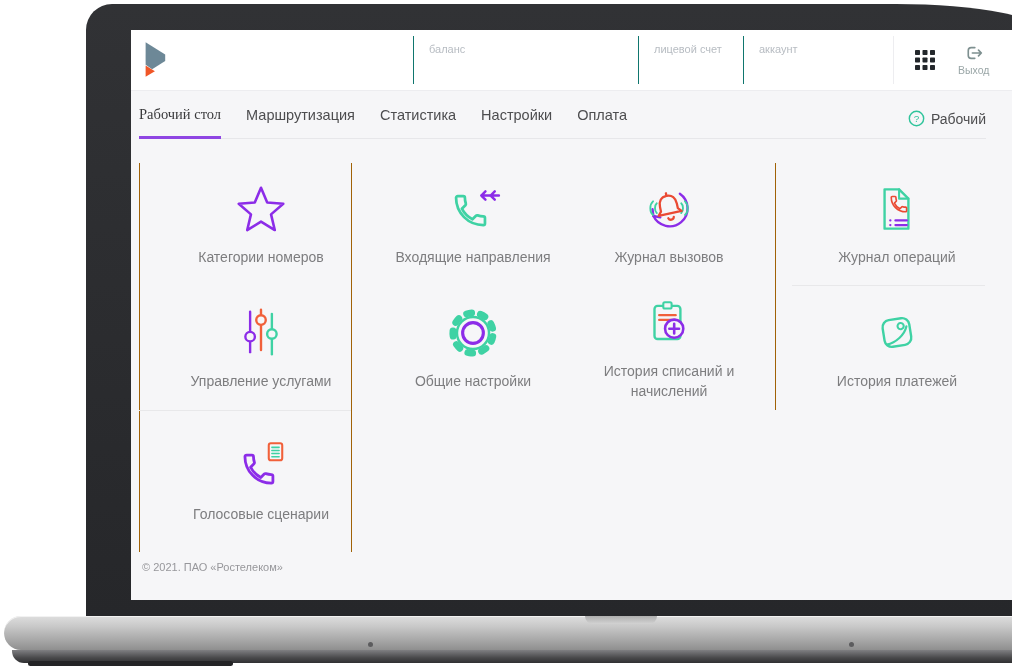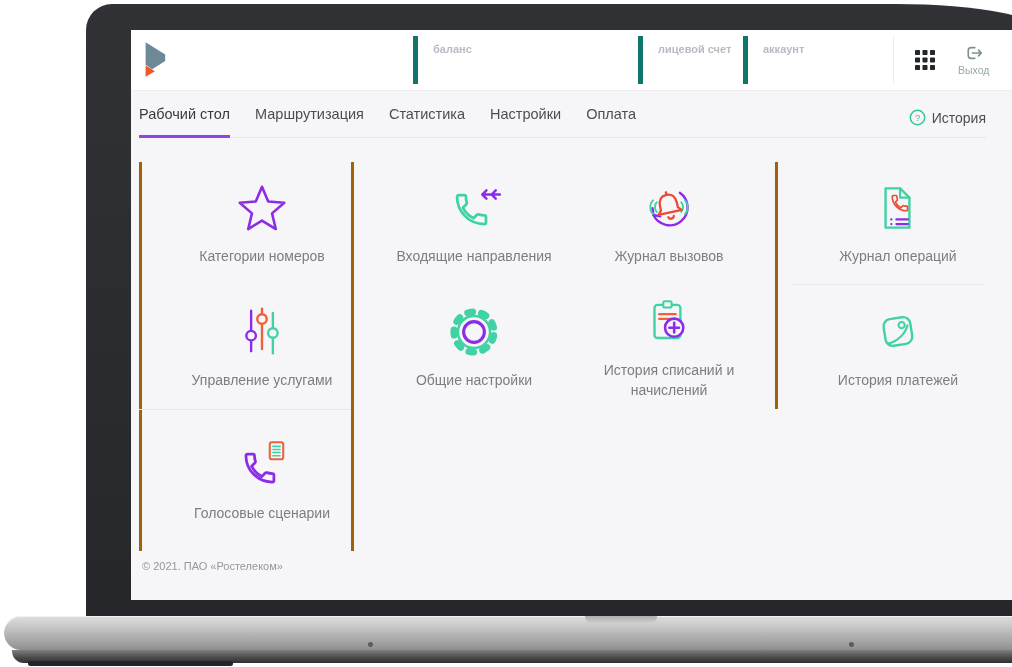--- a/index.html
+++ b/index.html
@@ -22,43 +22,43 @@
   .foot-shadow{position:absolute;left:28px;top:661px;width:205px;height:5px;
         background:#242426;border-radius:3px;}
   
   .screen{position:absolute;left:131px;top:30px;width:881px;height:570px;
           background:#fff;overflow:hidden;}
   .app-header{position:relative;height:60px;background:#fff;border-bottom:1px solid #ededf0;
               display:flex;align-items:center;}
   .logo{margin-left:9px;flex:0 0 auto;}
   .app-title{margin-left:11px;font-size:25px;color:#2d2d2f;letter-spacing:.5px;white-space:nowrap;}
   .hfields{position:absolute;left:282px;top:6px;height:48px;display:flex;}
-  .hfield{border-left:5px solid #0f766e;padding:3px 0 0 15px;box-sizing:border-box;font-weight:bold;}
+  .hfield{border-left:1px solid #0f766e;padding:3px 0 0 15px;box-sizing:border-box;}
   .hfield0{width:225px}.hfield1{width:105px}.hfield2{width:150px}
   .hfield-label{font-size:11px;color:#b7bcc2;}
   .hactions{position:absolute;left:762px;top:6px;height:48px;width:119px;
             border-left:1px solid #ededf0;display:flex;align-items:center;gap:22px;
             padding-left:21px;box-sizing:border-box;}
   .apps-btn{cursor:pointer;display:block;}
   .logout{display:flex;flex-direction:column;align-items:center;gap:2px;cursor:pointer;}
   .logout span{font-size:10.5px;color:#9aa6a7;}
   
   .content{position:relative;height:509px;background:var(--c-bg,#f6f6f8);
            padding:0 26px 0 8px;box-sizing:content-box;}
   .tabs-row{display:flex;align-items:flex-end;border-bottom:1px solid #e7e7ea;padding-top:15px;}
   .tabs{display:flex;}
   .tab{appearance:none;background:none;border:none;font-family:inherit;font-size:14.5px;
        color:#4d4d4f;padding:0 0 13px 0;margin-right:25px;cursor:pointer;border-bottom:3px solid transparent;margin-bottom:-1px;}
-  .tab.active{color:#3a3a3c;border-bottom-color:var(--c-accent,#8f46e3);}
+  .tab.active{color:#3a3a3c;border-bottom-color:var(--c-accent,#8f46e3);font-family:Liberation Serif, serif;}
   .help{margin-left:auto;display:flex;align-items:center;gap:6px;padding-bottom:11px;cursor:pointer;}
   .help span{font-size:14px;color:#4d4d4f;}
   .grid{position:relative;margin-top:24px;width:848px;display:grid;
         grid-template-columns:repeat(4,212px);grid-template-rows:122px 125px 142px;}
   .cell{display:flex;flex-direction:column;align-items:center;justify-content:center;cursor:pointer;}
-  .cell.bl{border-left:3px solid #a16207;padding-left:31px;}
+  .cell.bl{border-left:1px solid #a16207;padding-left:31px;}
   .tile-label{margin-top:10px;font-size:14px;color:#7d7d7f;text-align:center;
               max-width:190px;line-height:1.4;}
   .hseg{position:absolute;height:1px;background:#e8e8ea;}
   .hseg1{top:122px;left:653px;width:193px;}
   .hseg2{top:247px;left:0;width:212px;}
   .footer{margin:9px 0 8px 3px;font-size:11px;color:#97979b;}
   
   .ticon{width:58px;height:58px;flex:0 0 auto;}
   .ticon path,.ticon circle,.ticon rect,.ticon polygon,.ticon ellipse
         {fill:none;stroke-linecap:round;stroke-linejoin:round;}
@@ -116,21 +116,21 @@
             <button type="button" class="tab">Маршрутизация</button>
             <button type="button" class="tab">Статистика</button>
             <button type="button" class="tab">Настройки</button>
             <button type="button" class="tab">Оплата</button>
           </nav>
         <div class="help">
           <svg width="17" height="17" viewBox="0 0 18 18">
             <circle cx="9" cy="9" r="7.6" stroke="#2fc49b" stroke-width="1.5" fill="none"></circle>
             <text x="9" y="12.7" text-anchor="middle" font-size="10.5" fill="#2fc49b" font-family="Liberation Sans, sans-serif">?</text>
           </svg>
-          <span>История</span>
+          <span>Рабочий</span>
         </div>
       </div>
 
       <div class="grid">
         <div class="hseg hseg1"></div>
         <div class="hseg hseg2"></div>
           <div class="cell bl">
             <svg class="ticon" viewBox="0 0 56 56">
     <polygon class="sp" stroke-width="2.5" points="28,7.5 34,21.8 49.5,23 37.7,33.2 41.3,48.3 28,40.2 14.7,48.3 18.3,33.2 6.5,23 22,21.8"></polygon>
   </svg>

